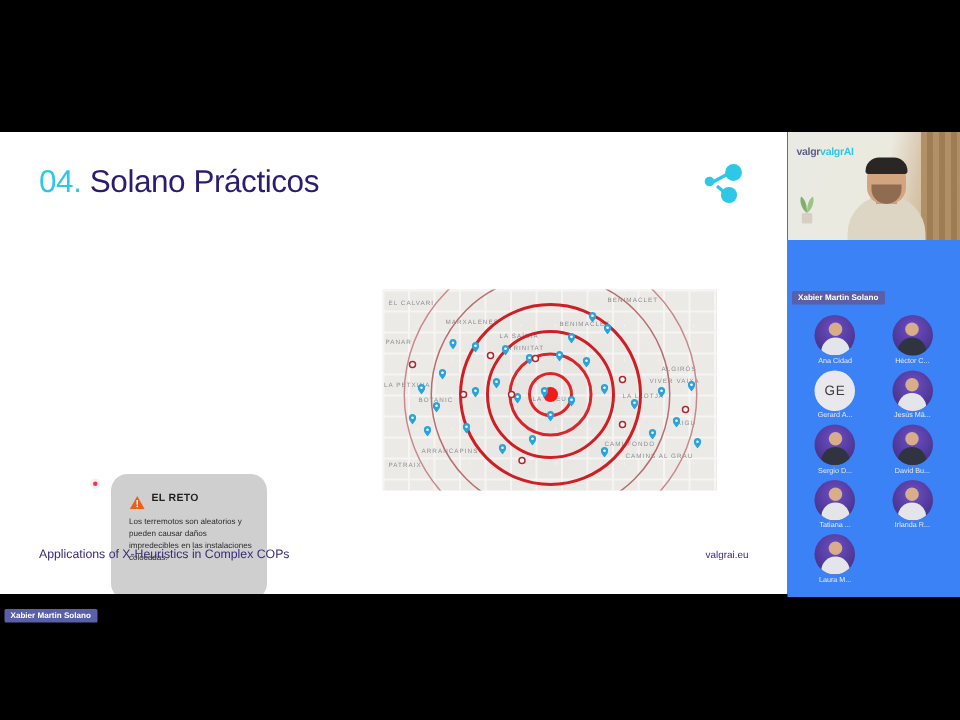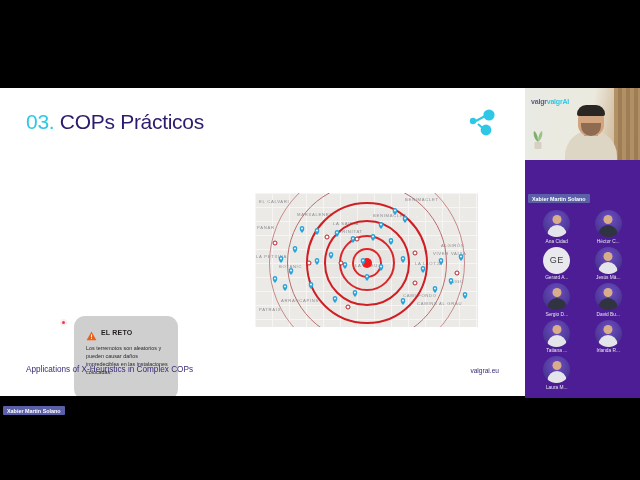--- a/index.html
+++ b/index.html
@@ -80,21 +80,21 @@
 
   
   #slide-footer {
     position: absolute; left: 26px; right: 26px; bottom: 22px;
     display: flex; justify-content: space-between; align-items: flex-end; margin-top: 21px;
   }
   #footer-left { font-size: 8.2px; color: #3a2a76; }
   #footer-right { font-size: 6.6px; color: #3a2a76; }
 
   
-  #panel { position: absolute; right: 0; top: 88px; width: 115px; height: 310px; background: #4c1d95; }
+  #panel { position: absolute; right: 0; top: 88px; width: 115px; height: 310px; background: #3b82f6; }
 
   #main-video { position: relative; width: 115px; height: 72px; background: #0b0b0b; overflow: hidden; }
   #video-bg { position:absolute; inset:0;
      background: linear-gradient(100deg,#e9eae4 0%, #eceadf 55%, #d8c6ac 72%, #b89a74 100%); }
   #video-wood { position:absolute; right:0; top:0; width:26px; height:100%;
      background: repeating-linear-gradient(90deg,#b08e63 0 4px,#9c7a51 4px 8px); opacity:.95; }
   #video-logo { position:absolute; left:6px; top:10px; font-size:7px; font-weight:bold;
      color:#5b5f86; letter-spacing:-.2px; }
   #video-logo .ai { color:#2ec8e6; }
   #video-plant { position:absolute; left:5px; bottom:10px; width:16px; height:22px; }
@@ -140,22 +140,22 @@
   }
 </style>
 </head>
 <body>
 
 <div id="app">
 
   <div id="slide">
 
     <div id="title-row">
-      <span id="title-num">03.</span>
-      <span id="title-text">COPs Prácticos</span>
+      <span id="title-num">04.</span>
+      <span id="title-text">Solano Prácticos</span>
     </div>
 
     <div id="logo">
       <svg viewBox="0 0 32 30" width="32" height="30">
         <line x1="9" y1="14" x2="22" y2="7" stroke="#2ec8e6" stroke-width="2.2"></line>
         <line x1="13" y1="16" x2="20" y2="22" stroke="#2ec8e6" stroke-width="2.2"></line>
         <circle cx="8" cy="13" r="3.2" fill="#2ec8e6"></circle>
         <circle cx="24" cy="7" r="5.6" fill="#2ec8e6"></circle>
         <circle cx="21" cy="22" r="5.4" fill="#2ec8e6"></circle>
       </svg>

